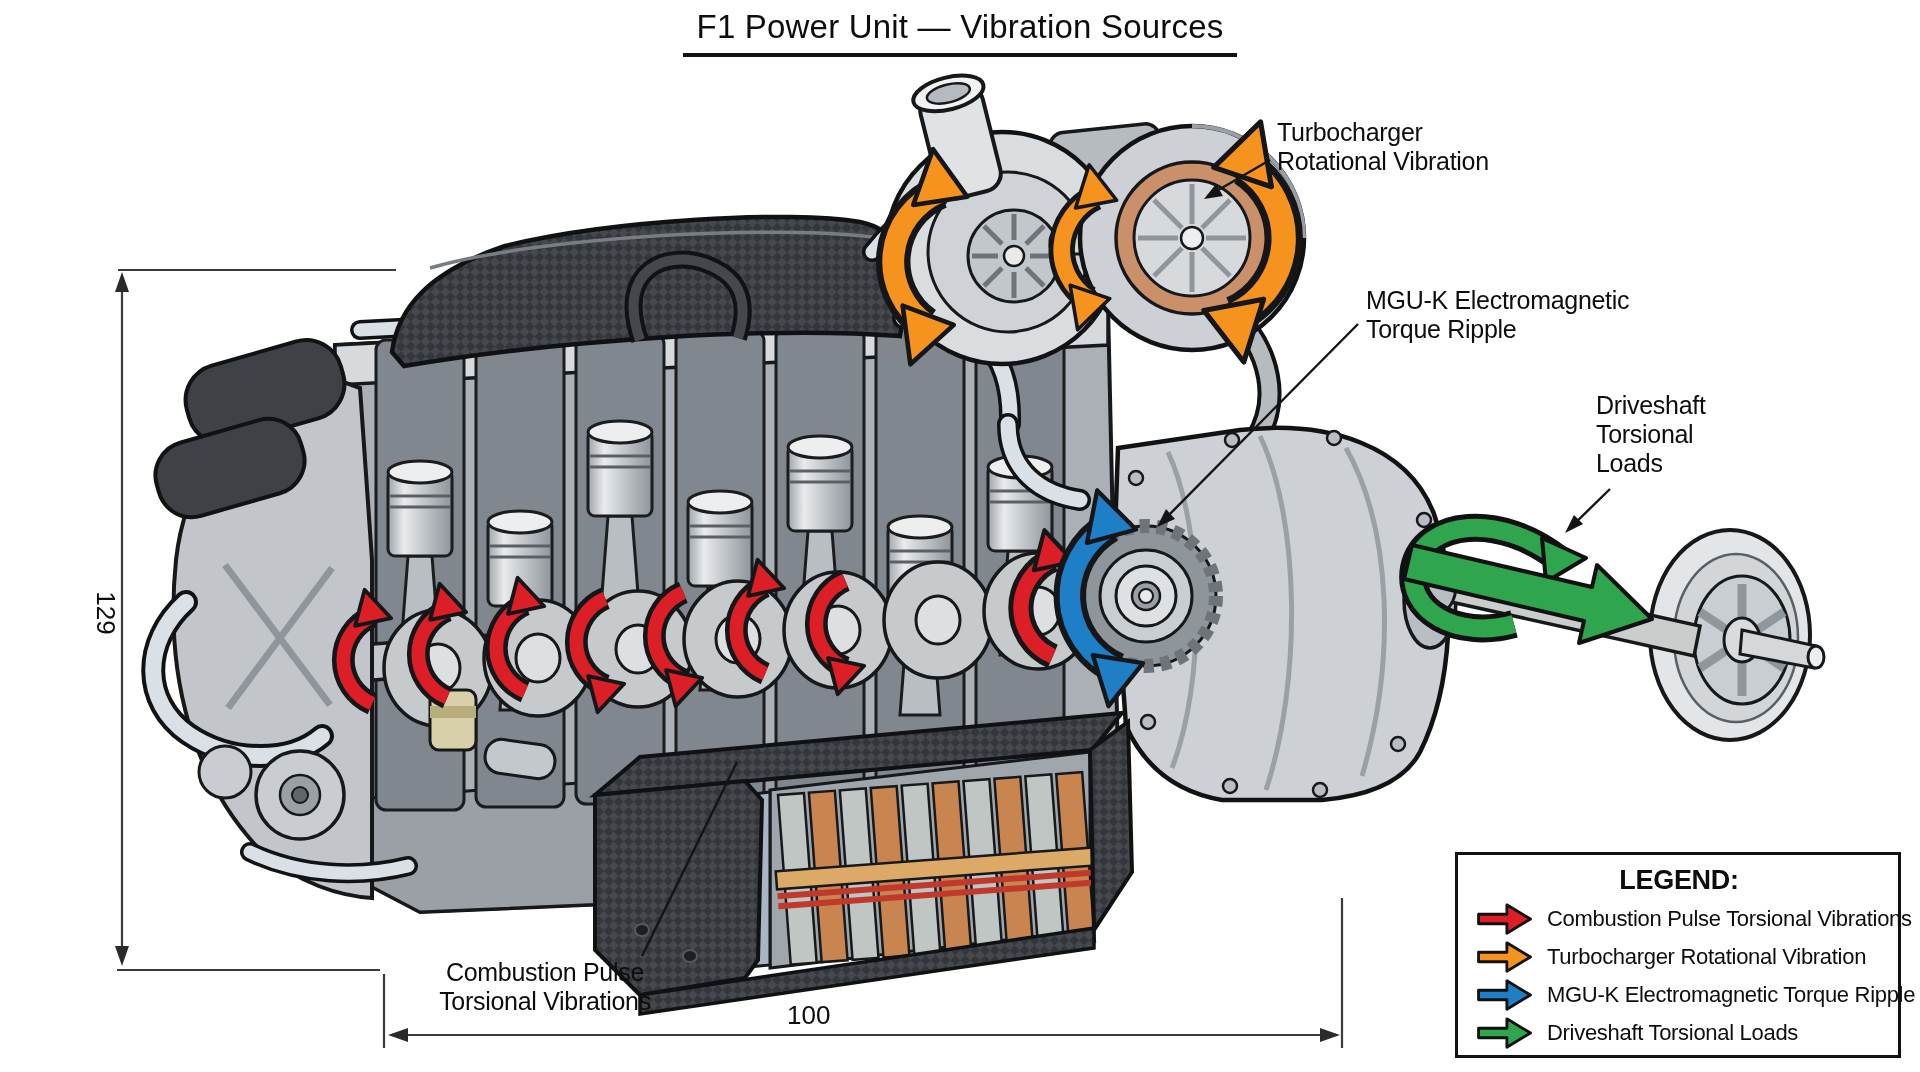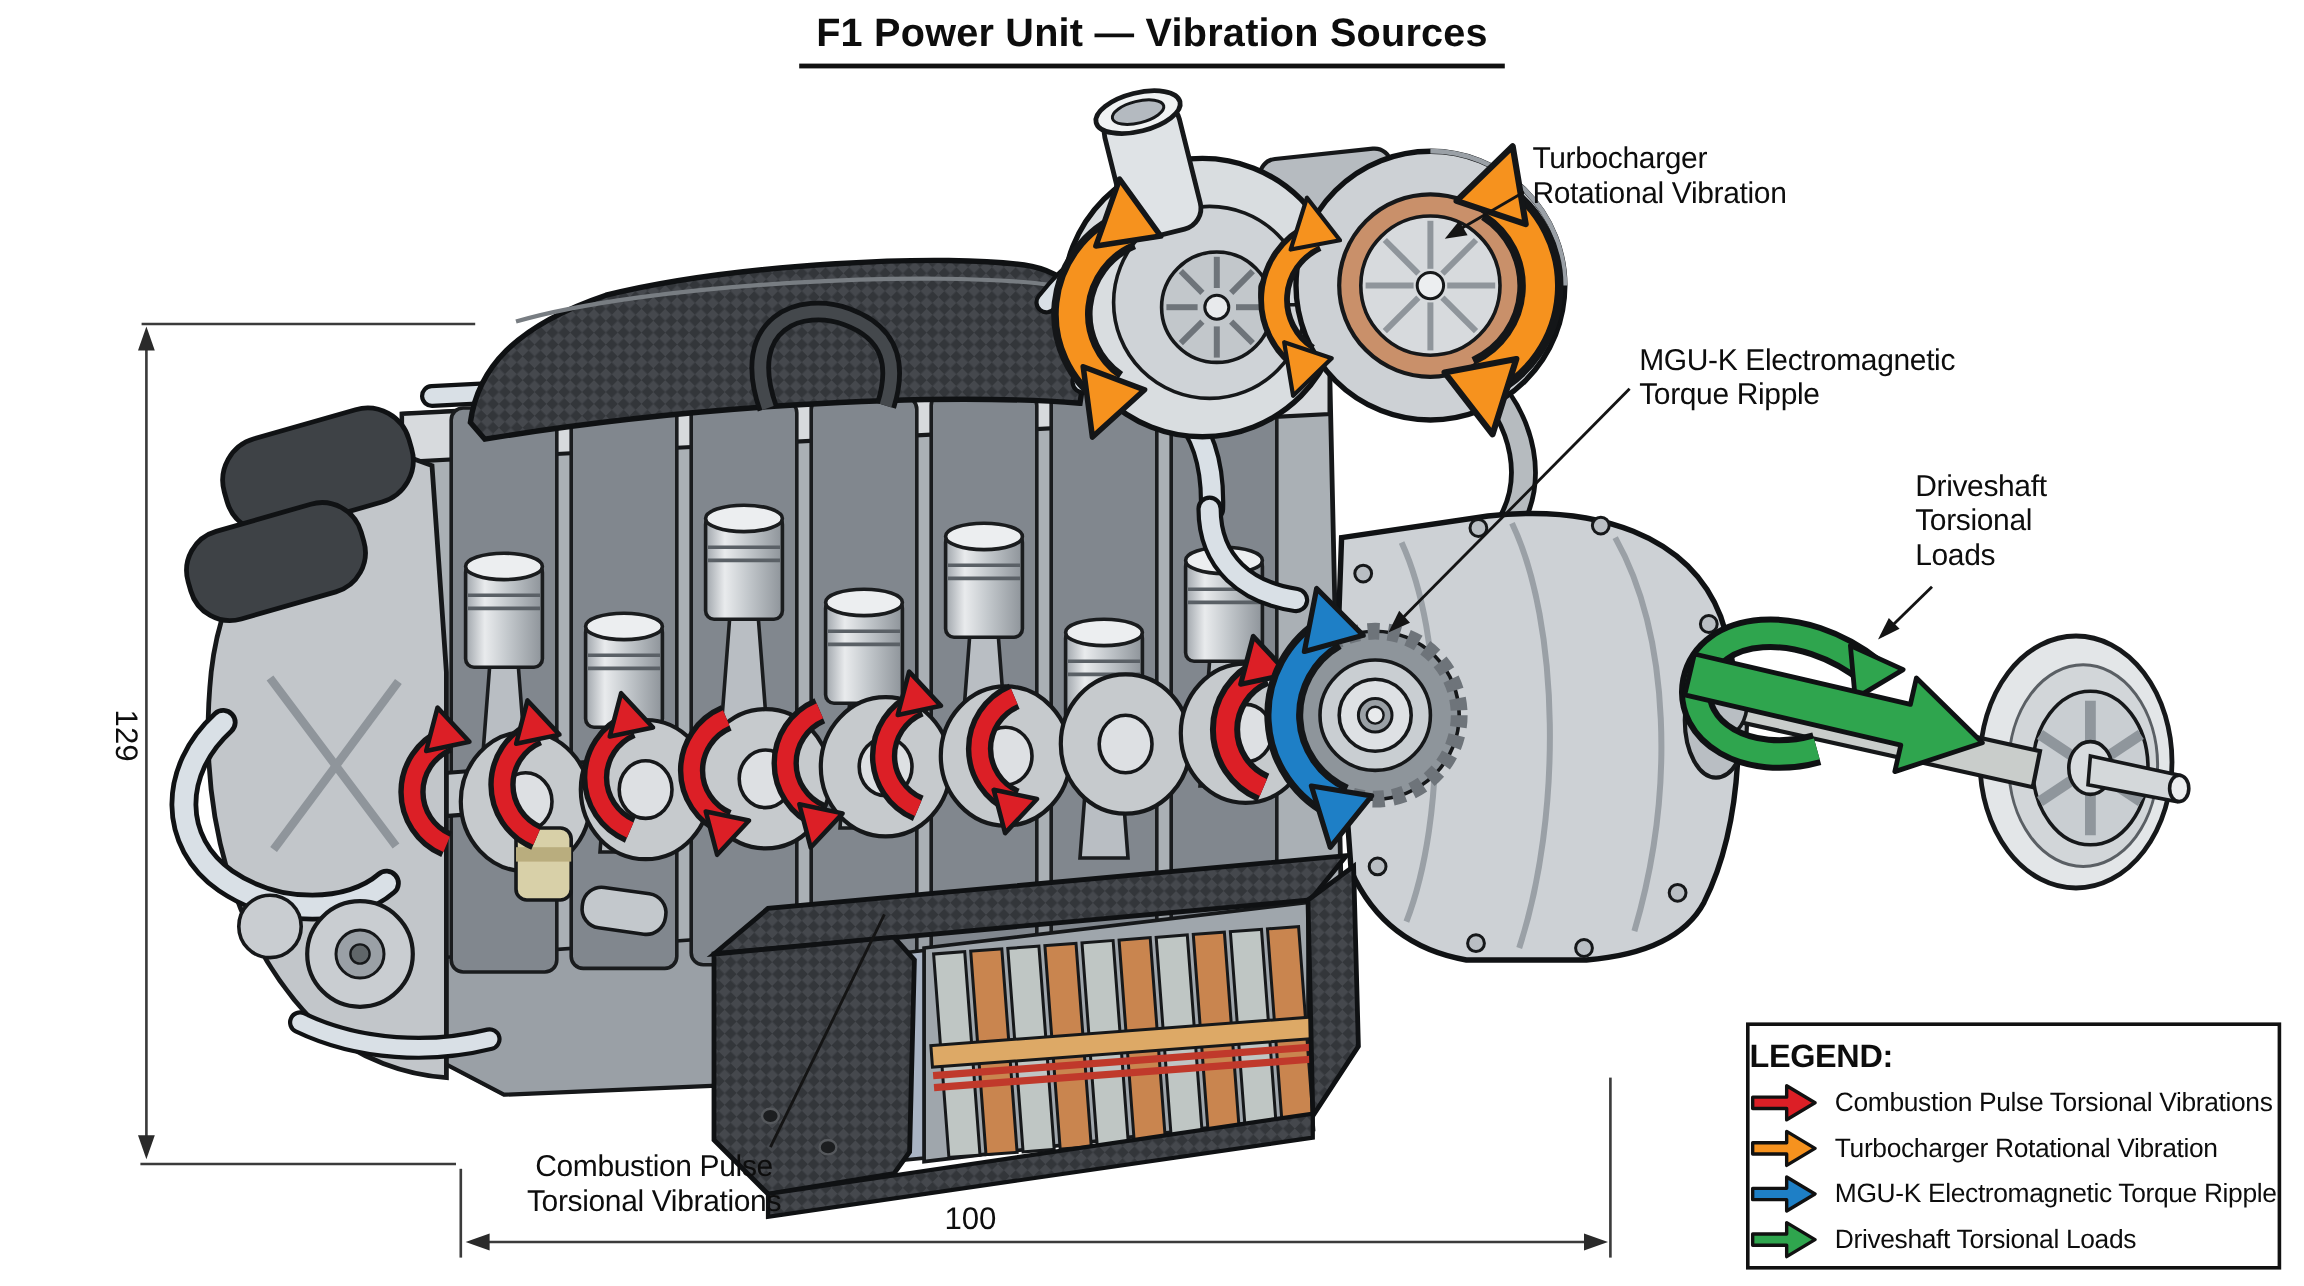--- a/index.html
+++ b/index.html
@@ -3,34 +3,34 @@
 <meta charset="utf-8">
 <style>
   html,body{margin:0;padding:0;background:#fff;}
   body{width:1920px;height:1072px;overflow:hidden;position:relative;
        font-family:"Liberation Sans",sans-serif;color:#0d0d0d;}
   .stage{position:absolute;inset:0;}
   svg.scene{position:absolute;left:0;top:0;}
 
   
   .title{position:absolute;top:8px;left:0;right:0;text-align:center;}
-  .title span{display:inline-block;font-size:33px;font-weight:bold;letter-spacing:.2px;
+  .title span{display:inline-block;font-size:33px;font-weight:normal;letter-spacing:.2px;
               border-bottom:4px solid #111;padding:0 14px 7px;}
   .callout{position:absolute;font-size:25px;line-height:1.16;letter-spacing:-.3px;font-weight:400;}
   .co-turbo{left:1277px;top:118px;width:230px;}
   .co-mguk{left:1366px;top:286px;width:292px;}
   .co-drive{left:1596px;top:391px;width:150px;}
   .co-comb{left:425px;top:958px;width:240px;text-align:center;}
   .dimlab{position:absolute;font-size:26px;}
   .dim-100{left:787px;top:1000px;width:140px;text-align:left;}
   .dim-129{left:66px;top:598px;width:80px;height:30px;text-align:center;transform:rotate(90deg);}
 
   
   .legend{position:absolute;left:1455px;top:852px;width:446px;height:206px;
-          background:#fff;border:3.5px solid #111;box-sizing:border-box;padding:10px 16px 0 0;}
+          background:#fff;border:3.5px solid #111;box-sizing:border-box;padding:10px 16px 0 18px;text-align:center;}
   .legend-title{font-size:27px;font-weight:bold;letter-spacing:-.3px;margin-bottom:4px;}
   .legend-row{display:flex;align-items:center;gap:13px;height:38px;}
   .legend-row svg{flex:0 0 auto;}
   .legend-label{font-size:22px;letter-spacing:-.3px;white-space:nowrap;}
 
   
   .dim{stroke:#3b3b3b;stroke-width:2.2;}
   .ldr{stroke:#141414;stroke-width:2.4;}
   .kr0{stroke:#141618;stroke-width:24;fill:none;}
   .krd{stroke:#DC1F26;stroke-width:14.5;fill:none;}

